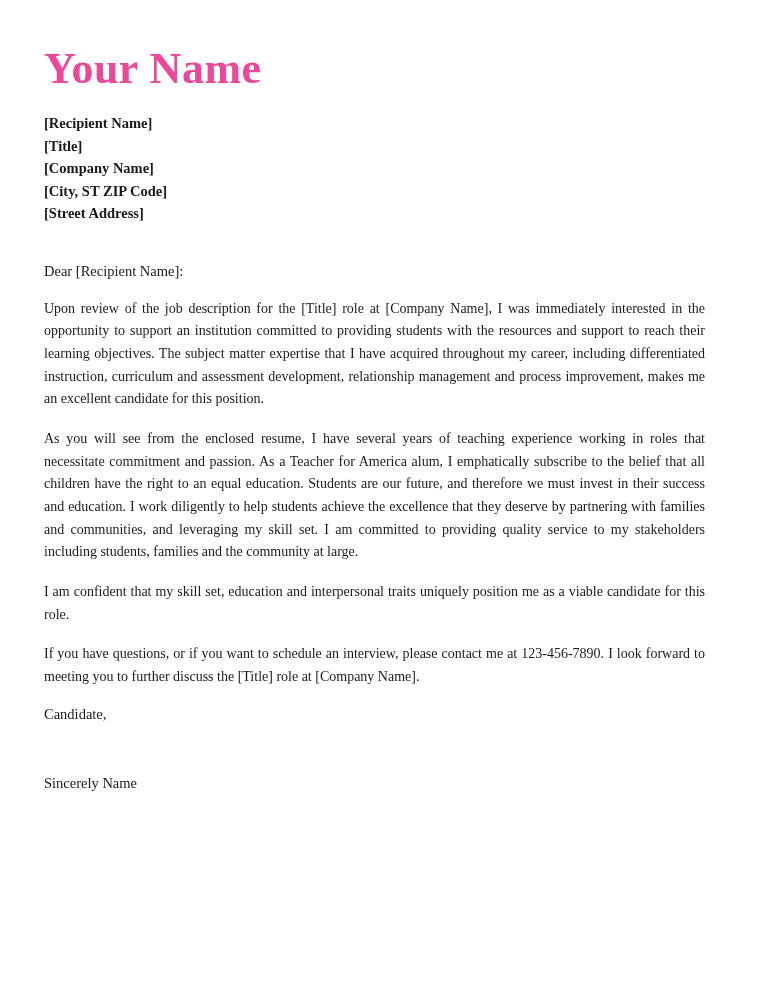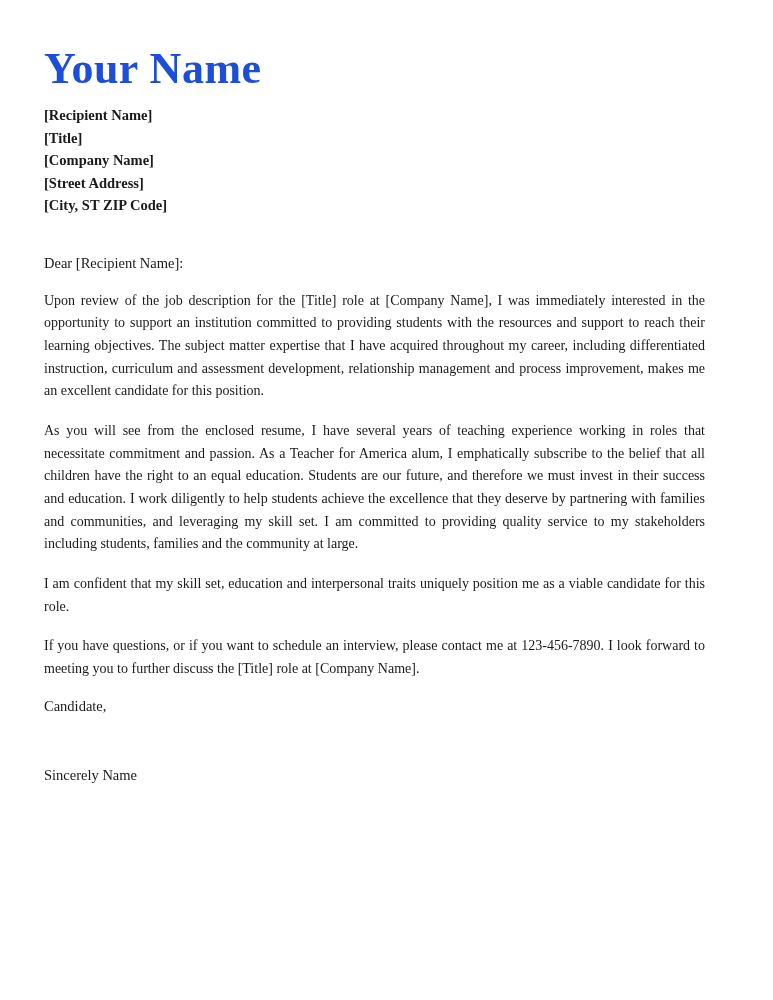--- a/index.html
+++ b/index.html
@@ -21,22 +21,22 @@
     background: #ffffff;
     box-sizing: border-box;
     padding: 46px 64px 0 44px;
   }
   .name-heading {
     font-family: "Liberation Serif", serif;
     font-weight: bold;
     font-size: 44px;
     line-height: 1.05;
     letter-spacing: 0.5px;
-    margin: 0 0 12px 0;
-    color: #1d4ed8;
+    margin: 0 0 20px 0;
+    color: #ec4899;
   }
   .contact-line {
     font-size: 12.5px;
     letter-spacing: 0.2px;
     color: #1a1a1a;
     margin: 0 0 42px 0;
     white-space: nowrap;
   }
   .contact-sep {
     color: #555555;
@@ -80,22 +80,22 @@
 <div class="page">
 
   <h1 class="name-heading">Your Name</h1>
 
 
 
   <div class="recipient-block">
     <div>[Recipient Name]</div>
     <div>[Title]</div>
     <div>[Company Name]</div>
+    <div>[City, ST ZIP Code]</div>
     <div>[Street Address]</div>
-    <div>[City, ST ZIP Code]</div>
   </div>
 
   <div class="salutation">Dear [Recipient Name]:</div>
 
   <p class="body-par">Upon review of the job description for the [Title] role at [Company Name], I was immediately interested in the opportunity to support an institution committed to providing students with the resources and support to reach their learning objectives.  The subject matter expertise that I have acquired throughout my career, including differentiated instruction, curriculum and assessment development, relationship management and process improvement, makes me an excellent candidate for this position.</p>
   <p class="body-par">As you will see from the enclosed resume, I have several years of teaching experience working in roles that necessitate commitment and passion. As a Teacher for America alum, I emphatically subscribe to the belief that all children have the right to an equal education. Students are our future, and therefore we must invest in their success and education. I work diligently to help students achieve the excellence that they deserve by partnering with families and communities, and leveraging my skill set. I am committed to providing quality service to my stakeholders including students, families and the community at large.</p>
   <p class="body-par">I am confident that my skill set, education and interpersonal traits uniquely position me as a viable candidate for this role.</p>
   <p class="body-par">If you have questions, or if you want to schedule an interview, please contact me at 123-456-7890. I look forward to meeting you to further discuss the [Title] role at [Company Name].</p>
 
   <div class="closing">Candidate,</div>

